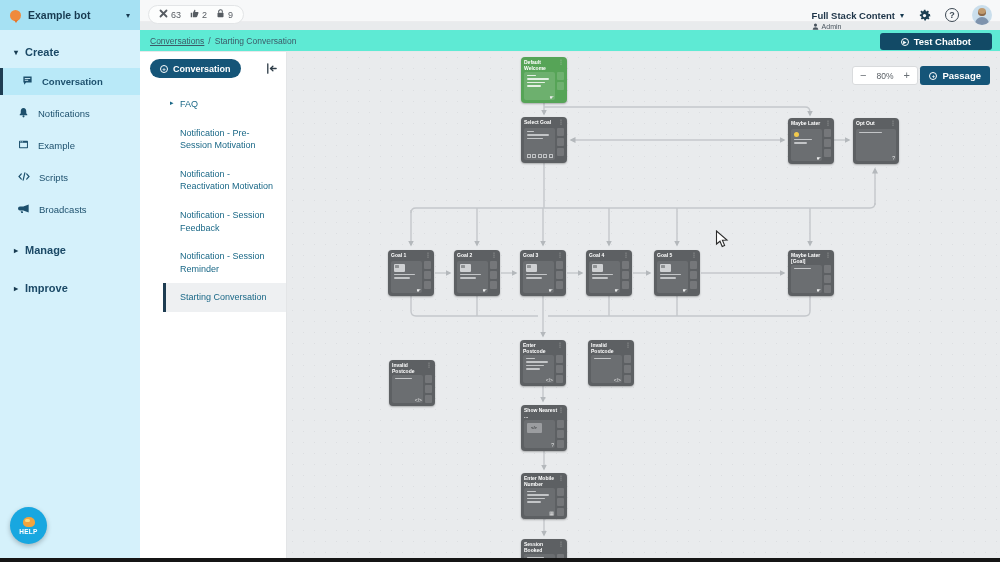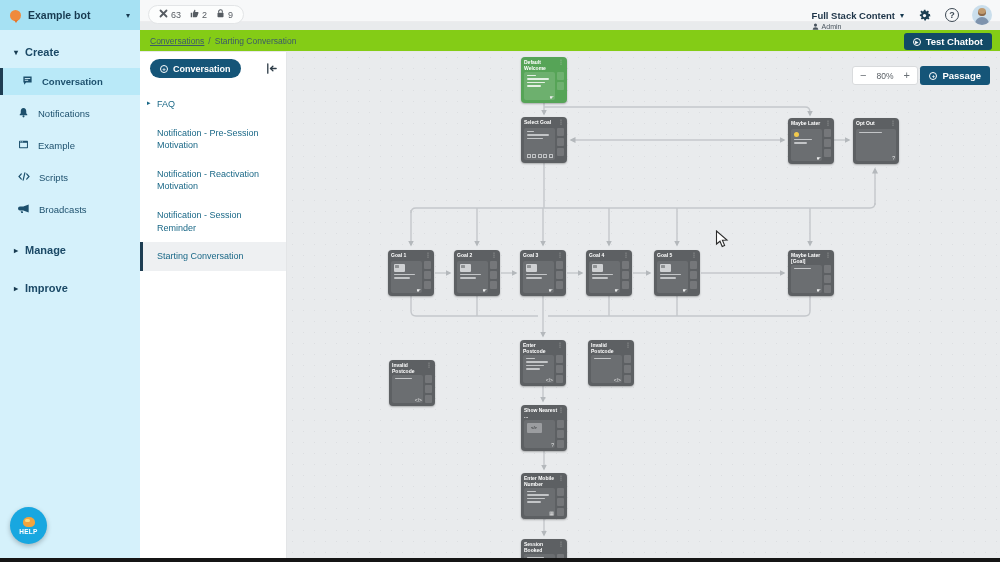--- a/index.html
+++ b/index.html
@@ -30,32 +30,32 @@
   .account-cluster { position:absolute; right:8px; top:0; height:30px; display:flex; align-items:center; gap:13px; }
   .account-block { text-align:left; line-height:1.1;margin-top:12px; }
   .account-top { display:flex; align-items:center; gap:5px; }
   .account-name { font-size:9.5px; font-weight:bold; color:#1c3347; }
   .account-role { display:flex; align-items:center; gap:3px; font-size:7px; color:#49545e; margin-top:1px; }
   .help-icon { width:14px; height:14px; border-radius:50%; border:1.4px solid #3d4954; color:#3d4954; font-size:9px; font-weight:bold; display:flex; align-items:center; justify-content:center; }
   .avatar { width:20px; height:20px; border-radius:50%; background:#cadeec; position:relative; overflow:hidden; }
   .avatar:before { content:""; position:absolute; left:6px; top:3px; width:8px; height:8px; border-radius:50%; background:#c09a6e; box-shadow:0 -2px 0 #8a6a4e inset; }
   .avatar:after { content:""; position:absolute; left:3px; top:12px; width:14px; height:8px; border-radius:7px 7px 0 0; background:#7e93ad; }
 
-  .breadcrumb-bar { position:absolute; left:140px; top:30px; right:0; height:22px; background:#84cc16; border-bottom:1px solid #e7e8ea; z-index:4; display:flex; align-items:center; }
+  .breadcrumb-bar { position:absolute; left:140px; top:30px; right:0; height:22px; background:#5eead4; border-bottom:1px solid #e7e8ea; z-index:4; display:flex; align-items:center; }
   .breadcrumb { margin-left:10px; font-size:8.5px; color:#3c5a68; display:flex; gap:4px; align-items:center; }
   .crumb-link { text-decoration:underline; cursor:pointer; }
-  .test-chatbot-btn { position:absolute; right:8px; top:3px; height:17px; background:#124a66; color:#fff; border:none; border-radius:3px; font-size:9.5px; font-weight:bold; display:flex; align-items:center; gap:5px; padding:0 9px; font-family:"Liberation Sans",sans-serif; cursor:pointer; }
+  .test-chatbot-btn { position:absolute; right:8px; top:3px; height:17px; background:#124a66; color:#fff; border:none; border-radius:3px; font-size:9.5px; font-weight:bold; display:flex; align-items:center; gap:5px; padding:0 21px; font-family:"Liberation Sans",sans-serif; cursor:pointer; }
   .circ-icon { width:8px; height:8px; border:1.2px solid #fff; border-radius:50%; display:inline-flex; align-items:center; justify-content:center; font-size:6px; line-height:6px; font-weight:bold; }
 
   
   .conv-panel { position:absolute; left:140px; top:52px; bottom:0; width:147px; background:#fff; border-right:1px solid #e3e5e7; z-index:3; }
   .conv-new-btn { position:absolute; left:10px; top:7px; height:19px; background:#155578; color:#fff; border:none; border-radius:10px; font-size:9px; font-weight:bold; display:flex; align-items:center; gap:5px; padding:0 10px; font-family:"Liberation Sans",sans-serif; cursor:pointer; }
   .collapse-icon { position:absolute; right:8px; top:10px; cursor:pointer; }
   .conv-list { position:absolute; left:0; right:0; top:38px; }
-  .conv-item { position:relative; padding:8px 12px 8px 17px; font-size:9px; line-height:1.4; color:#1a6887; cursor:pointer; }
+  .conv-item { position:relative; padding:8px 12px 8px 17px; font-size:9px; line-height:1.4; color:#1a6887; cursor:pointer;margin-left:23px; }
   .conv-item .item-caret { position:absolute; left:7px; top:8px; font-size:7px; color:#1a6887; }
   .conv-item.selected { background:#eef0f2; border-left:3px solid #1e3d52; padding-left:14px; }
 
   
   .canvas { position:absolute; left:287px; top:52px; right:0; bottom:0; background:#e9ebed; background-image:radial-gradient(#dcdee1 0.8px, transparent 0.9px); background-size:11px 11px; overflow:hidden; z-index:1; }
   .edges { position:absolute; left:0; top:0; }
   .zoom-ctrl { position:absolute; right:82px; top:14px; width:66px; height:19px; background:#fff; border:1px solid #d9dbdd; border-radius:3px; display:flex; align-items:center; justify-content:space-between; padding:0 7px; }
   .zoom-btn { font-size:11px; color:#6a7076; line-height:1; cursor:pointer; }
   .zoom-label { font-size:8.5px; color:#5a6066; }
   .passage-btn { position:absolute; right:10px; top:14px; height:19px; background:#155578; color:#fff; border:none; border-radius:3px; font-size:9.5px; font-weight:bold; display:flex; align-items:center; gap:5px; padding:0 9px; font-family:"Liberation Sans",sans-serif; cursor:pointer; }
@@ -223,20 +223,21 @@
       <g stroke="#2c3b46" stroke-width="1.4" fill="none" stroke-linecap="round">
         <path d="M3 2v10"></path>
         <path d="M12 7H6"></path>
         <path d="M8.5 4.5L6 7l2.5 2.5"></path>
       </g>
     </svg>
   <div class="conv-list" id="conv-list">
       <div class="conv-item"><span class="item-caret">▸</span><span>FAQ</span></div>
       <div class="conv-item"><span>Notification - Pre-Session Motivation</span></div>
       <div class="conv-item"><span>Notification - Reactivation Motivation</span></div>
+      <div class="conv-item"><span>Notification - Session Feedback</span></div>
       <div class="conv-item"><span>Notification - Session Reminder</span></div>
       <div class="conv-item selected"><span>Starting Conversation</span></div>
     </div>
 </div>
 
 <div class="canvas" id="canvas">
   <svg class="edges" width="713" height="510" viewBox="0 0 713 510">
     <defs>
       <marker id="arr" markerWidth="7" markerHeight="7" refX="4.5" refY="3" orient="auto" markerUnits="userSpaceOnUse">
           <path d="M0 0L6 3L0 6z" fill="#b4b8bc"></path>

